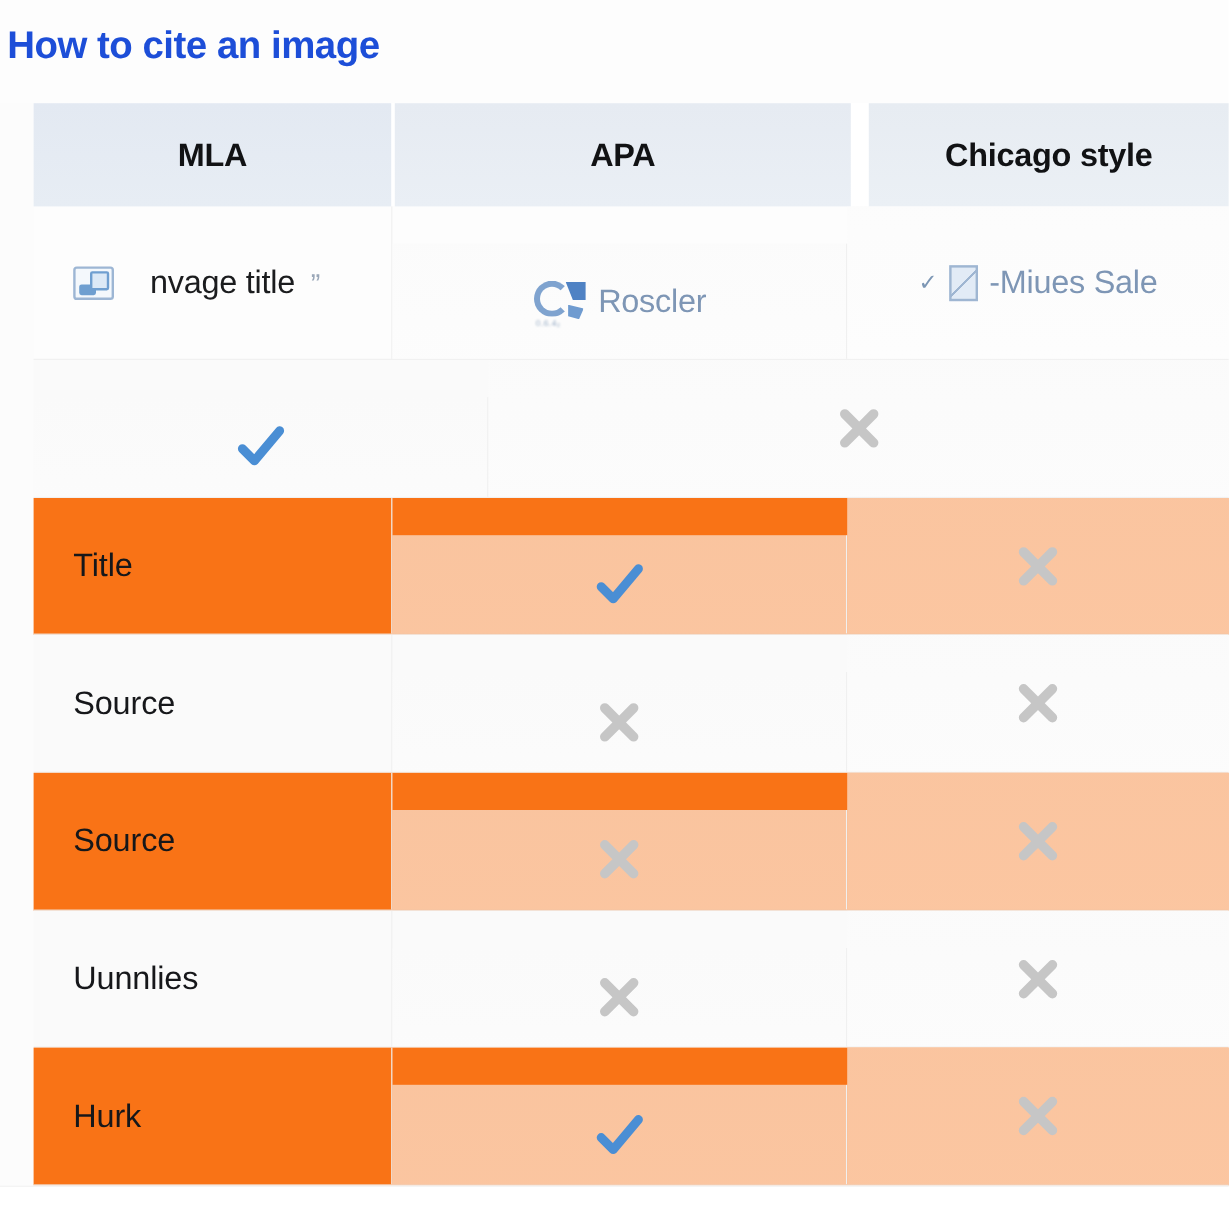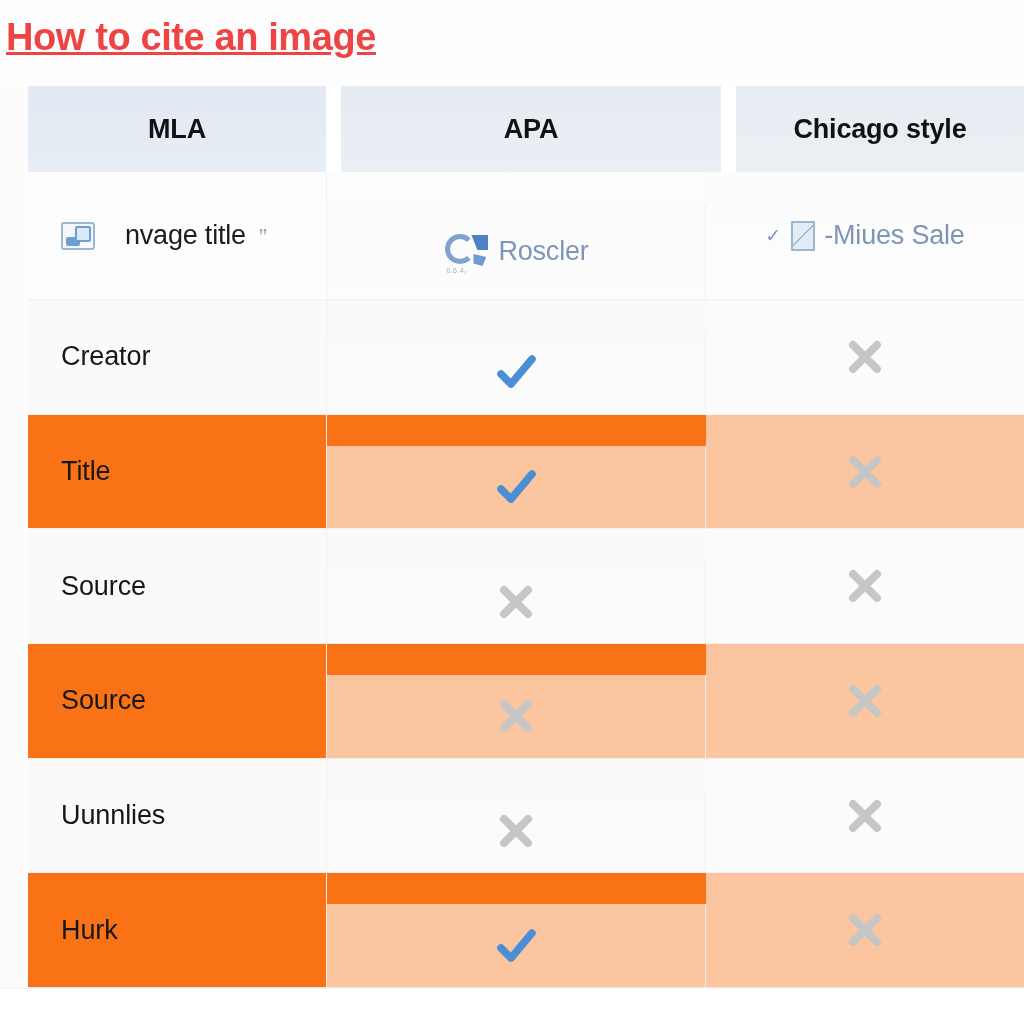--- a/index.html
+++ b/index.html
@@ -15,26 +15,25 @@
     width:1024px; height:1024px;
     background:#fdfdfd;
   }
 
   
   .page-title {
     position:absolute;
     left:6px; top:6px;
     width:700px; height:62px;
     display:flex; align-items:center;
-    font-size:38px;
+    font-size:32px;
     font-weight:700;
     letter-spacing:-0.4px;
-    color:#ef4444;
+    color:#1d4ed8;
     white-space:nowrap;
-    text-decoration:underline;
   }
 
   
   .table {
     position:absolute;
     left:0px; top:86px;
     width:1024px;
     height:902px;
     background:#fcfcfc;
     display:flex;
@@ -55,21 +54,21 @@
     align-items:center;
     justify-content:center;
     background:#e5ebf3;
     font-size:27px;
     font-weight:700;
     color:#111214;
     letter-spacing:-0.2px;
     white-space:nowrap;
   }
   .th.c0 { flex:0 0 298px; background:linear-gradient(180deg,#e3e9f2 0%, #e7edf4 100%); }
-  .th.c1 { flex:0 0 380px; margin-left:15px; background:linear-gradient(180deg,#e6ebf2 0%, #eaeff5 100%); }
+  .th.c1 { flex:0 0 380px; margin-left:3px; background:linear-gradient(180deg,#e6ebf2 0%, #eaeff5 100%); }
   .th.c2 { flex:1 1 auto;  margin-left:15px; background:linear-gradient(180deg,#e7ecf2 0%, #ebf0f5 100%);justify-content:center; }
 
   
   .tbody {
     flex:1 1 auto;
     display:flex;
     flex-direction:column;
     background:#fcfcfc;
   }
   .tr {
@@ -263,23 +262,20 @@
         <div class="td c2">
           <div class="artifact-cell">
             <span class="glyph-tick">✓</span>
             <span class="glyph-square"></span>
             <span class="artifact-text blue">-Miues Sale</span>
           </div>
         </div>
       </div>
 
       <div class="tr">
-        <div class="td c0">
-          <span class="rowlabel">Creator</span>
-        </div>
         <div class="td c1">
           <svg class="mark mark-check" viewBox="0 0 56 56">
               <path d="M13 30 L23 40 L44 15"></path>
             </svg>
         </div>
         <div class="td c2">
           <svg class="mark mark-cross" viewBox="0 0 56 56">
               <path d="M16 16 L40 40 M40 16 L16 40"></path>
             </svg>
         </div>

